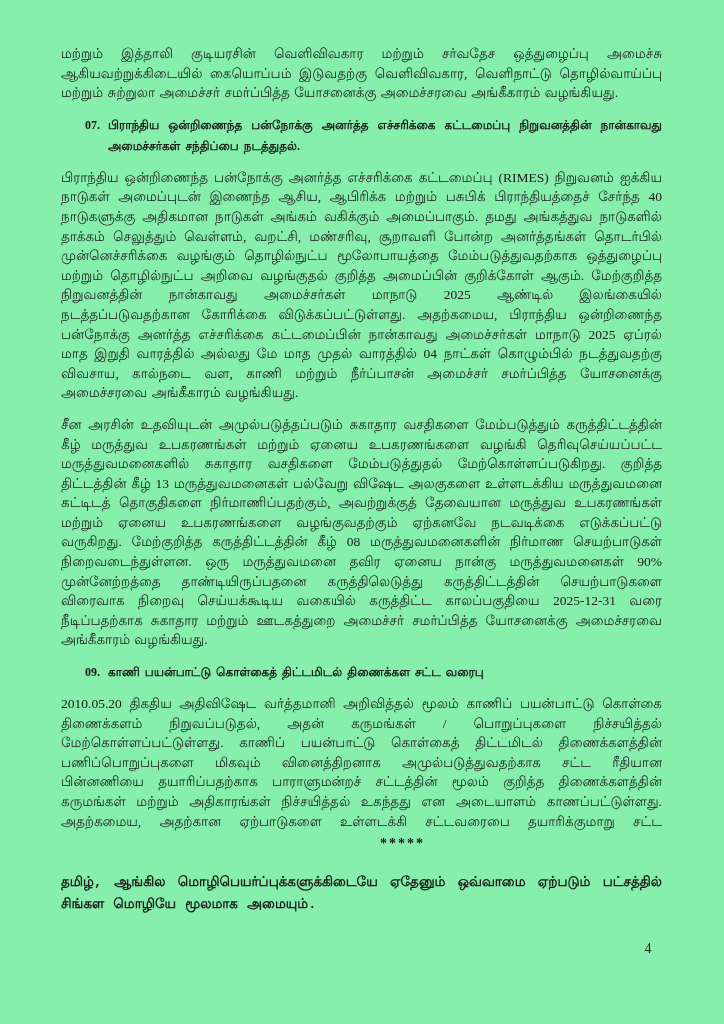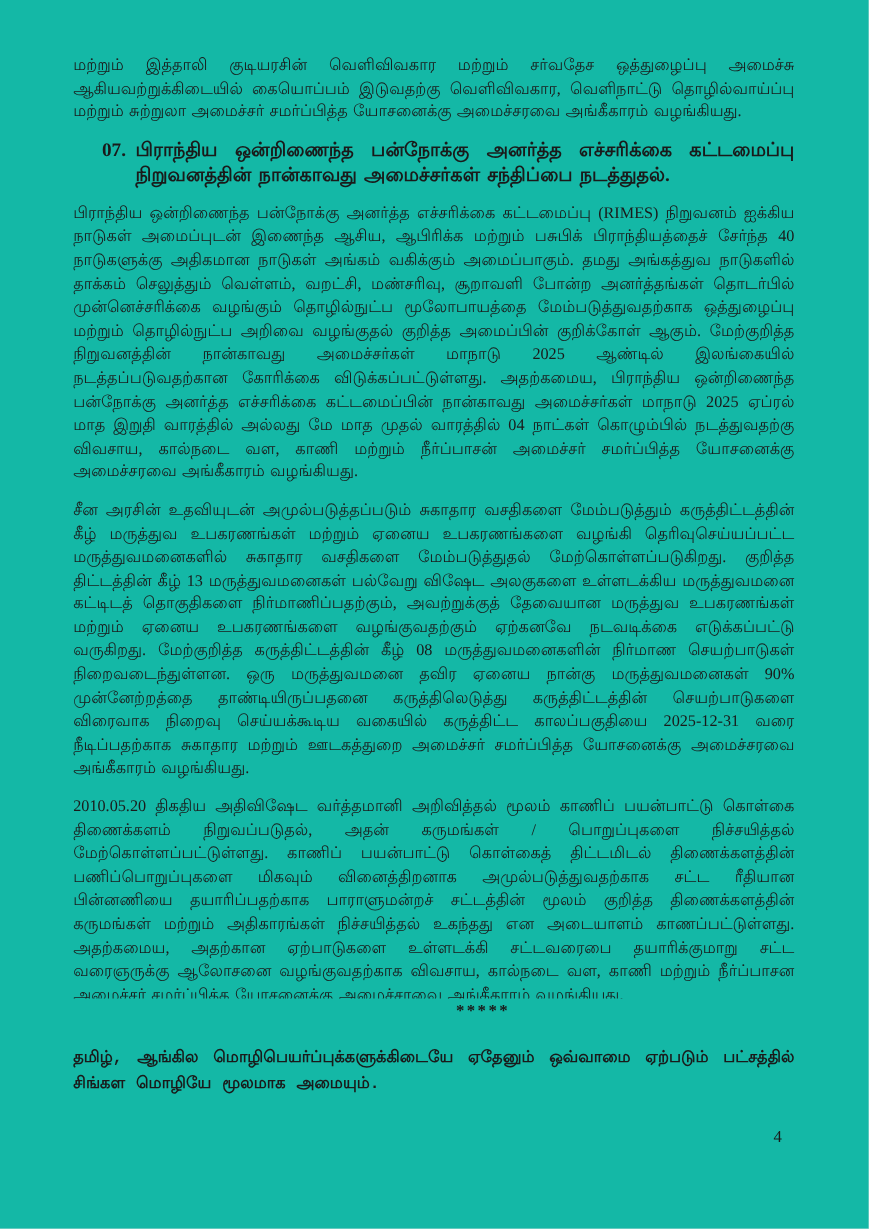--- a/index.html
+++ b/index.html
@@ -4,21 +4,21 @@
 <style>
   html, body {
     margin: 0;
     padding: 0;
     background: #e8e8e8;
   }
   .page {
     position: relative;
     width: 724px;
     height: 1024px;
-    background: #14b8a6;
+    background: #86efac;
     font-family: "Liberation Serif", "DejaVu Serif", serif;
     color: #1a1a1a;
     overflow: hidden;
     margin: 0 auto;
   }
   .content {
     position: absolute;
     left: 61px;
     top: 44px;
     width: 601px;
@@ -29,21 +29,21 @@
     font-size: 13.5px;
     line-height: 19.6px;
     text-align: justify;
     margin: 0 0 12px 0;
     word-spacing: 1px;
   }
   section { margin: 0; }
   .heading {
     display: flex;
     font-weight: bold;
-    font-size: 16px;
+    font-size: 12px;
     line-height: 21px;
     margin: 4px 0 11px 24px;
   }
   .h-num {
     flex: 0 0 auto;
     margin-right: 8px;
     white-space: nowrap;
   }
   .h-text {
     flex: 1 1 auto;
@@ -100,20 +100,24 @@
         <span class="h-text">பிராந்திய ஒன்றிணைந்த பன்நோக்கு அனர்த்த எச்சரிக்கை கட்டமைப்பு நிறுவனத்தின் நான்காவது அமைச்சர்கள் சந்திப்பை நடத்துதல்.</span>
       </div>
       <p class="para">பிராந்திய ஒன்றிணைந்த பன்நோக்கு அனர்த்த எச்சரிக்கை கட்டமைப்பு (RIMES) நிறுவனம் ஐக்கிய நாடுகள் அமைப்புடன் இணைந்த ஆசிய, ஆபிரிக்க மற்றும் பசுபிக் பிராந்தியத்தைச் சேர்ந்த 40 நாடுகளுக்கு அதிகமான நாடுகள் அங்கம் வகிக்கும் அமைப்பாகும். தமது அங்கத்துவ நாடுகளில் தாக்கம் செலுத்தும் வெள்ளம், வறட்சி, மண்சரிவு, சூறாவளி போன்ற அனர்த்தங்கள் தொடர்பில் முன்னெச்சரிக்கை வழங்கும் தொழில்நுட்ப மூலோபாயத்தை மேம்படுத்துவதற்காக ஒத்துழைப்பு மற்றும் தொழில்நுட்ப அறிவை வழங்குதல் குறித்த அமைப்பின் குறிக்கோள் ஆகும். மேற்குறித்த நிறுவனத்தின் நான்காவது அமைச்சர்கள் மாநாடு 2025 ஆண்டில் இலங்கையில் நடத்தப்படுவதற்கான கோரிக்கை விடுக்கப்பட்டுள்ளது. அதற்கமைய, பிராந்திய ஒன்றிணைந்த பன்நோக்கு அனர்த்த எச்சரிக்கை கட்டமைப்பின் நான்காவது அமைச்சர்கள் மாநாடு 2025 ஏப்ரல் மாத இறுதி வாரத்தில் அல்லது மே மாத முதல் வாரத்தில் 04 நாட்கள் கொழும்பில் நடத்துவதற்கு விவசாய, கால்நடை வள, காணி மற்றும் நீர்ப்பாசன் அமைச்சர் சமர்ப்பித்த யோசனைக்கு அமைச்சரவை அங்கீகாரம் வழங்கியது.</p>
     </section>
 
     <section>
       <p class="para">சீன அரசின் உதவியுடன் அமுல்படுத்தப்படும் சுகாதார வசதிகளை மேம்படுத்தும் கருத்திட்டத்தின் கீழ் மருத்துவ உபகரணங்கள் மற்றும் ஏனைய உபகரணங்களை வழங்கி தெரிவுசெய்யப்பட்ட மருத்துவமனைகளில் சுகாதார வசதிகளை மேம்படுத்துதல் மேற்கொள்ளப்படுகிறது. குறித்த திட்டத்தின் கீழ் 13 மருத்துவமனைகள் பல்வேறு விஷேட அலகுகளை உள்ளடக்கிய மருத்துவமனை கட்டிடத் தொகுதிகளை நிர்மாணிப்பதற்கும், அவற்றுக்குத் தேவையான மருத்துவ உபகரணங்கள் மற்றும் ஏனைய உபகரணங்களை வழங்குவதற்கும் ஏற்கனவே நடவடிக்கை எடுக்கப்பட்டு வருகிறது. மேற்குறித்த கருத்திட்டத்தின் கீழ் 08 மருத்துவமனைகளின் நிர்மாண செயற்பாடுகள் நிறைவடைந்துள்ளன. ஒரு மருத்துவமனை தவிர ஏனைய நான்கு மருத்துவமனைகள் 90% முன்னேற்றத்தை தாண்டியிருப்பதனை கருத்திலெடுத்து கருத்திட்டத்தின் செயற்பாடுகளை விரைவாக நிறைவு செய்யக்கூடிய வகையில் கருத்திட்ட காலப்பகுதியை 2025-12-31 வரை நீடிப்பதற்காக சுகாதார மற்றும் ஊடகத்துறை அமைச்சர் சமர்ப்பித்த யோசனைக்கு அமைச்சரவை அங்கீகாரம் வழங்கியது.</p>
     </section>
 
     <section>
+      <div class="heading">
+        <span class="h-num">09.</span>
+        <span class="h-text">காணி பயன்பாட்டு கொள்கைத் திட்டமிடல் திணைக்கள சட்ட வரைபு</span>
+      </div>
       <p class="para">2010.05.20 திகதிய அதிவிஷேட வர்த்தமானி அறிவித்தல் மூலம் காணிப் பயன்பாட்டு கொள்கை திணைக்களம் நிறுவப்படுதல், அதன் கருமங்கள் / பொறுப்புகளை நிச்சயித்தல் மேற்கொள்ளப்பட்டுள்ளது. காணிப் பயன்பாட்டு கொள்கைத் திட்டமிடல் திணைக்களத்தின் பணிப்பொறுப்புகளை மிகவும் வினைத்திறனாக அமுல்படுத்துவதற்காக சட்ட ரீதியான பின்னணியை தயாரிப்பதற்காக பாராளுமன்றச் சட்டத்தின் மூலம் குறித்த திணைக்களத்தின் கருமங்கள் மற்றும் அதிகாரங்கள் நிச்சயித்தல் உகந்தது என அடையாளம் காணப்பட்டுள்ளது. அதற்கமைய, அதற்கான ஏற்பாடுகளை உள்ளடக்கி சட்டவரைபை தயாரிக்குமாறு சட்ட வரைஞருக்கு ஆலோசனை வழங்குவதற்காக விவசாய, கால்நடை வள, காணி மற்றும் நீர்ப்பாசன அமைச்சர் சமர்ப்பித்த யோசனைக்கு அமைச்சரவை அங்கீகாரம் வழங்கியது.</p>
     </section>
 
   </div>
 
   <div class="separator">*****</div>
 
   <p class="footer-note">தமிழ், ஆங்கில மொழிபெயர்ப்புக்களுக்கிடையே ஏதேனும் ஒவ்வாமை ஏற்படும் பட்சத்தில் சிங்கள மொழியே மூலமாக அமையும்.</p>
 
   <div class="page-number">4</div>

